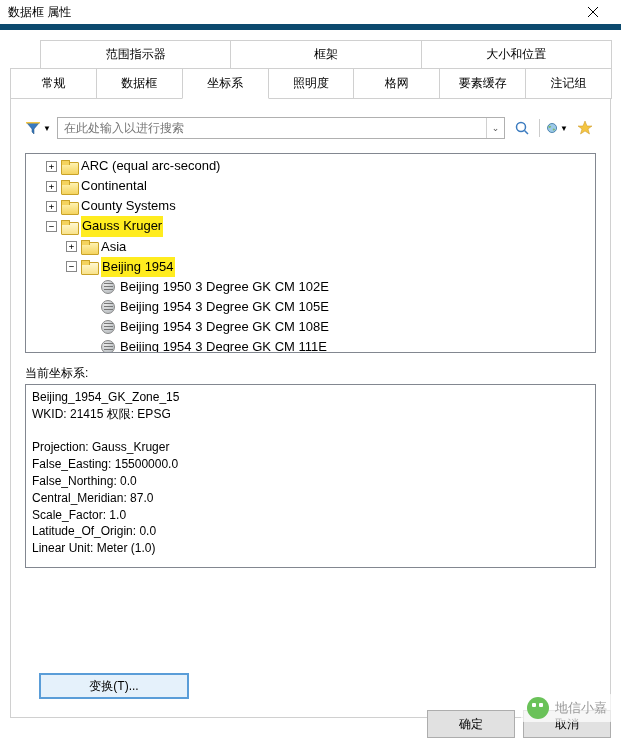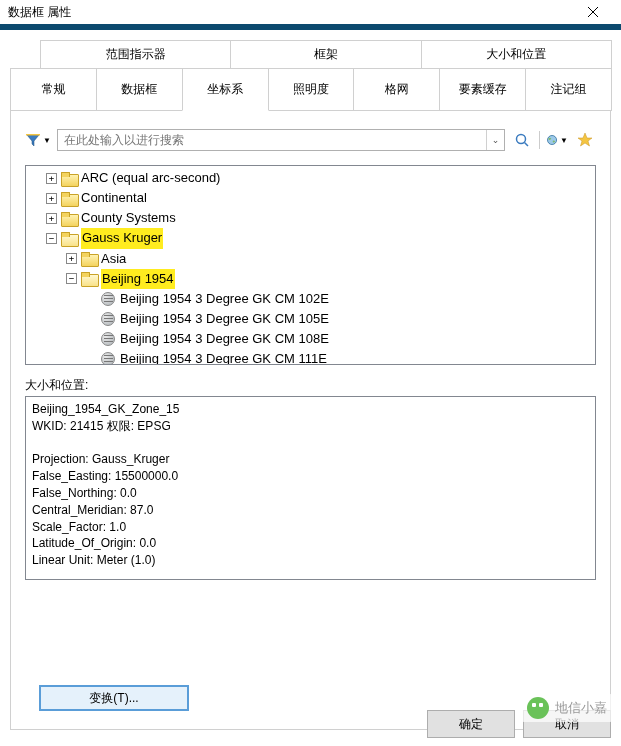--- a/index.html
+++ b/index.html
@@ -50,21 +50,21 @@
     background: #fff;
     border-bottom: 1px solid #fff;
     z-index: 2;
   }
   .tab-row.bottom {
      margin-top: -1px;
   }
   .tab-row.bottom .tab {
     flex: 1;
     text-align: center;
-    padding: 12px 4px;
+    padding: 6px 4px;
   }
   .tab-content {
     border: 1px solid #d0d0d0;
     border-top: 1px solid #d0d0d0;
     margin-top: -1px;
     padding: 18px 14px 14px 14px;
     height: 620px;
     position: relative;
   }
   .toolbar {
@@ -346,21 +346,21 @@
         <div class="tree-row">
           <span class="indent" style="width: 32px;"></span>
           <span class="expander">−</span>
           <span class="folder-icon open"></span>
           <span class="highlight">Beijing 1954</span>
         </div>
         <div class="tree-row">
           <span class="indent" style="width: 52px;"></span>
           <span style="display: inline-block; width: 15px;"></span>
           <span class="globe-icon"></span>
-          <span>Beijing 1954 3 Degree GK CM 102E</span>
+          <span>Beijing 1950 3 Degree GK CM 102E</span>
         </div>
         <div class="tree-row">
           <span class="indent" style="width: 52px;"></span>
           <span style="display: inline-block; width: 15px;"></span>
           <span class="globe-icon"></span>
           <span>Beijing 1954 3 Degree GK CM 105E</span>
         </div>
         <div class="tree-row">
           <span class="indent" style="width: 52px;"></span>
           <span style="display: inline-block; width: 15px;"></span>
@@ -368,21 +368,21 @@
           <span>Beijing 1954 3 Degree GK CM 108E</span>
         </div>
         <div class="tree-row">
           <span class="indent" style="width: 52px;"></span>
           <span style="display: inline-block; width: 15px;"></span>
           <span class="globe-icon"></span>
           <span>Beijing 1954 3 Degree GK CM 111E</span>
         </div>
       </div>
 
-    <div class="label-current">大小和位置:</div>
+    <div class="label-current">当前坐标系:</div>
     <div class="details-box">Beijing_1954_GK_Zone_15
 WKID: 21415 权限: EPSG
 
 Projection: Gauss_Kruger
 False_Easting: 15500000.0
 False_Northing: 0.0
 Central_Meridian: 87.0
 Scale_Factor: 1.0
 Latitude_Of_Origin: 0.0
 Linear Unit: Meter (1.0)</div>

